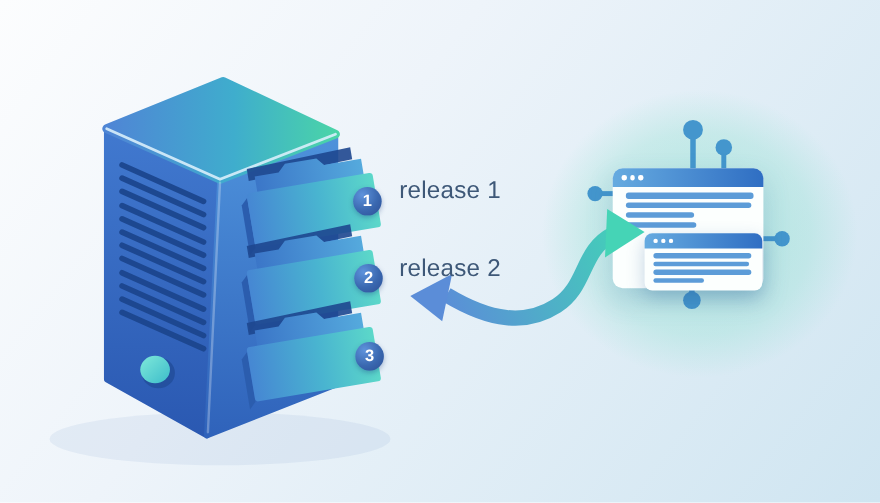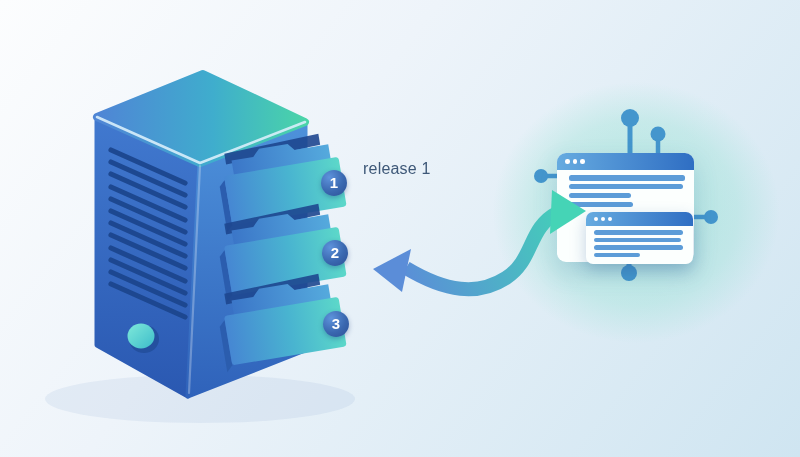--- a/index.html
+++ b/index.html
@@ -32,21 +32,21 @@
   .arrow-svg{position:absolute;left:0;top:0;z-index:4;}
   .badge{
     position:absolute;width:26px;height:26px;border-radius:50%;
     background:radial-gradient(circle at 32% 28%,#5e93dc 0%,#3a68b0 55%,#2c4f96 100%);
     color:#ffffff;font-size:15px;font-weight:bold;text-align:center;line-height:26px;
     z-index:5;box-shadow:0 2px 5px rgba(25,60,130,.35);
   }
   #badge-1{left:321px;top:170px;}
   #badge-2{left:322px;top:240px;}
   #badge-3{left:323px;top:311px;}
-  .release-label{position:absolute;font-size:16px;color:#3e5878;z-index:5;letter-spacing:.2px;}
+  .release-label{position:absolute;font-size:22px;color:#3e5878;z-index:5;letter-spacing:.2px;}
   #label-1{left:363px;top:160px;}
   #label-2{left:363px;top:231px;}
   #label-3{left:363px;top:306px;}
 </style>
 </head>
 <body>
 
 <div class="stage">
 
   <div class="glow"></div>
@@ -184,14 +184,15 @@
     <path d="M406,268 C446,292 478,296 506,278 C534,260 528,228 557,213" fill="none" stroke="url(#gArrow)" stroke-width="14"></path>
     <polygon points="373,269 411,249 402,292" fill="#5b8dd8"></polygon>
     <polygon points="586,211 552,190 550,234" fill="#45d4b6"></polygon>
   </svg>
 
   <div class="badge" id="badge-1">1</div>
   <div class="badge" id="badge-2">2</div>
   <div class="badge" id="badge-3">3</div>
 
   <div class="release-label" id="label-1">release 1</div>
+  <div class="release-label" id="label-2">release 2</div>
 
 </div>
 
 </body></html>

